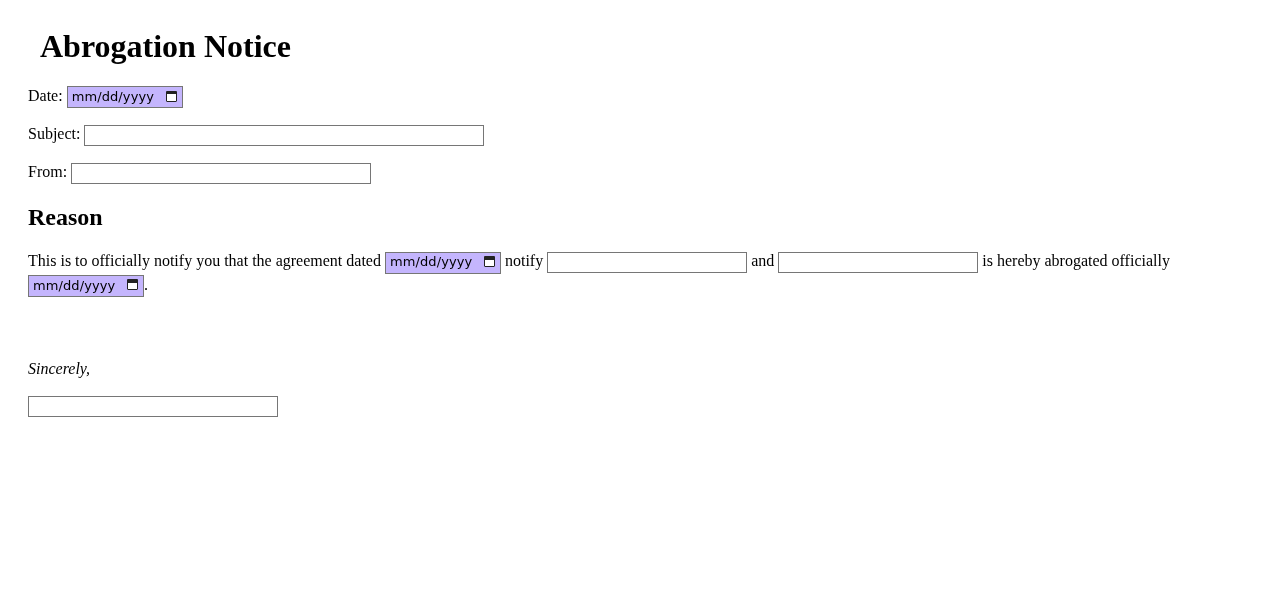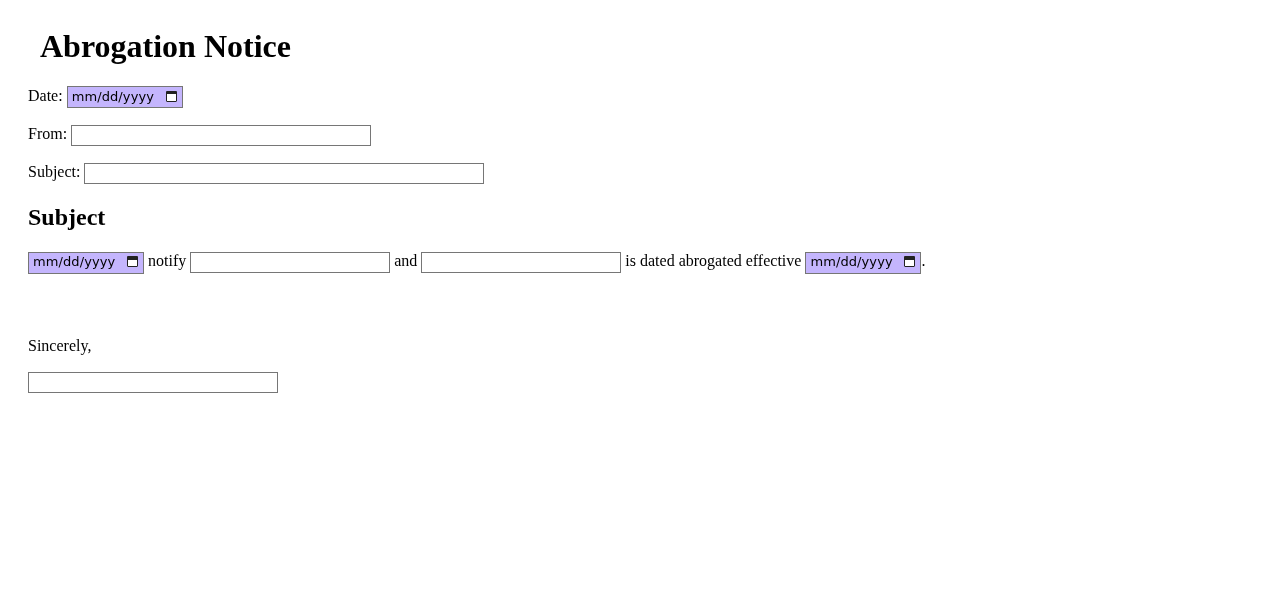--- a/index.html
+++ b/index.html
@@ -42,20 +42,21 @@
     margin: 1em 0;
     line-height: 1.25;
   }
   p.body-para {
     margin: 1em 0;
     line-height: 1.42;
   }
   p.tight {
     margin: 1em 0 0 0;
     line-height: 1.25;
+    font-style: italic;
   }
   p.tight-bottom {
     margin: 0 0 1em 0;
     line-height: 1.25;
   }
 
   label.fld-label {
     font-family: Liberation Serif, serif;
     font-size: 16px;
   }
@@ -183,44 +184,45 @@
       <span class="date-text">mm/dd/yyyy</span>
       <span class="cal-btn">
         <span class="cal-body"></span>
         <span class="cal-top"></span>
       </span>
     </span>
   </p>
 
 
   <p class="field-row">
+    <label class="fld-label">Subject:</label>
+    <input class="txt w400" type="text" value="" style="">
+  </p>
+
+  <p class="field-row">
     <label class="fld-label">From:</label>
     <input class="txt w300" type="text" value="" style="">
   </p>
 
-  <p class="field-row">
-    <label class="fld-label">Subject:</label>
-    <input class="txt w400" type="text" value="" style="">
-  </p>
-
-  <h2 class="section-title">Subject</h2>
+  <h2 class="section-title">Reason</h2>
 
   <p class="body-para">
+    <span>This is to officially notify you that the agreement dated</span>
     <span class="date-input" role="textbox">
       <span class="date-text">mm/dd/yyyy</span>
       <span class="cal-btn">
         <span class="cal-body"></span>
         <span class="cal-top"></span>
       </span>
     </span>
     <span>notify</span>
     <input class="txt w200" type="text" value="" style="">
     <span>and</span>
     <input class="txt w200" type="text" value="" style="">
-    <span>is dated abrogated effective</span>
+    <span>is hereby abrogated officially</span>
     <span class="date-input" role="textbox">
       <span class="date-text">mm/dd/yyyy</span>
       <span class="cal-btn">
         <span class="cal-body"></span>
         <span class="cal-top"></span>
       </span>
     </span><span>.</span>
   </p>
 
 

